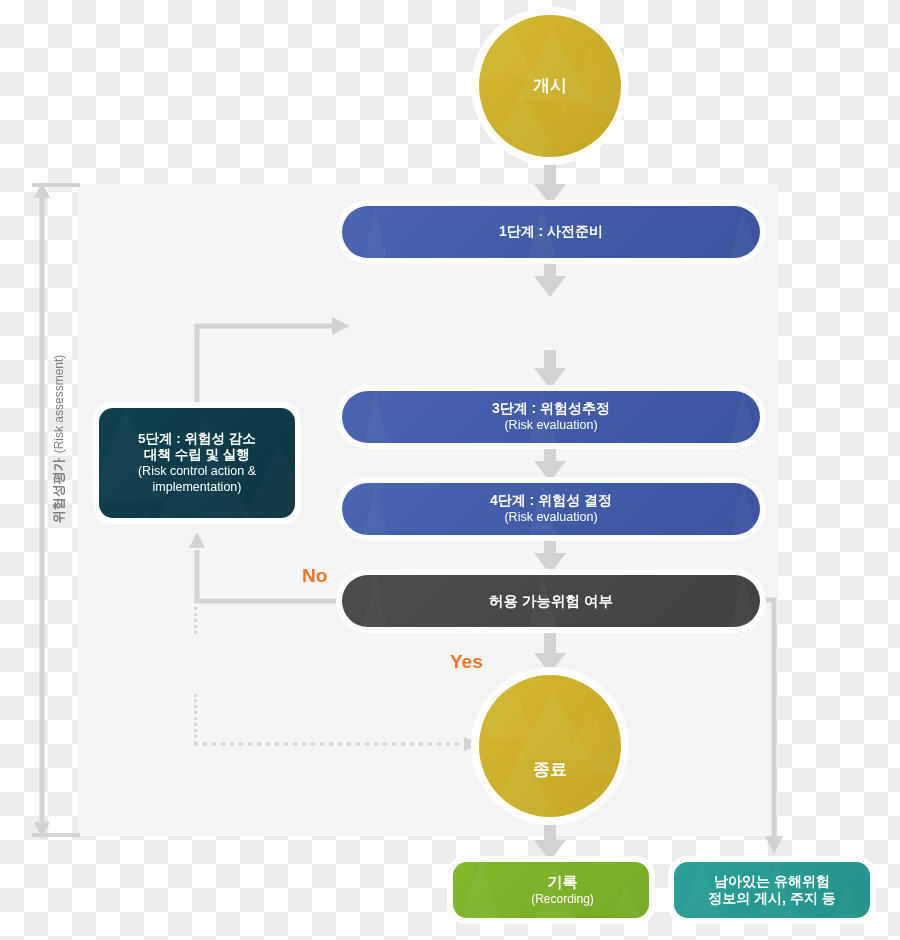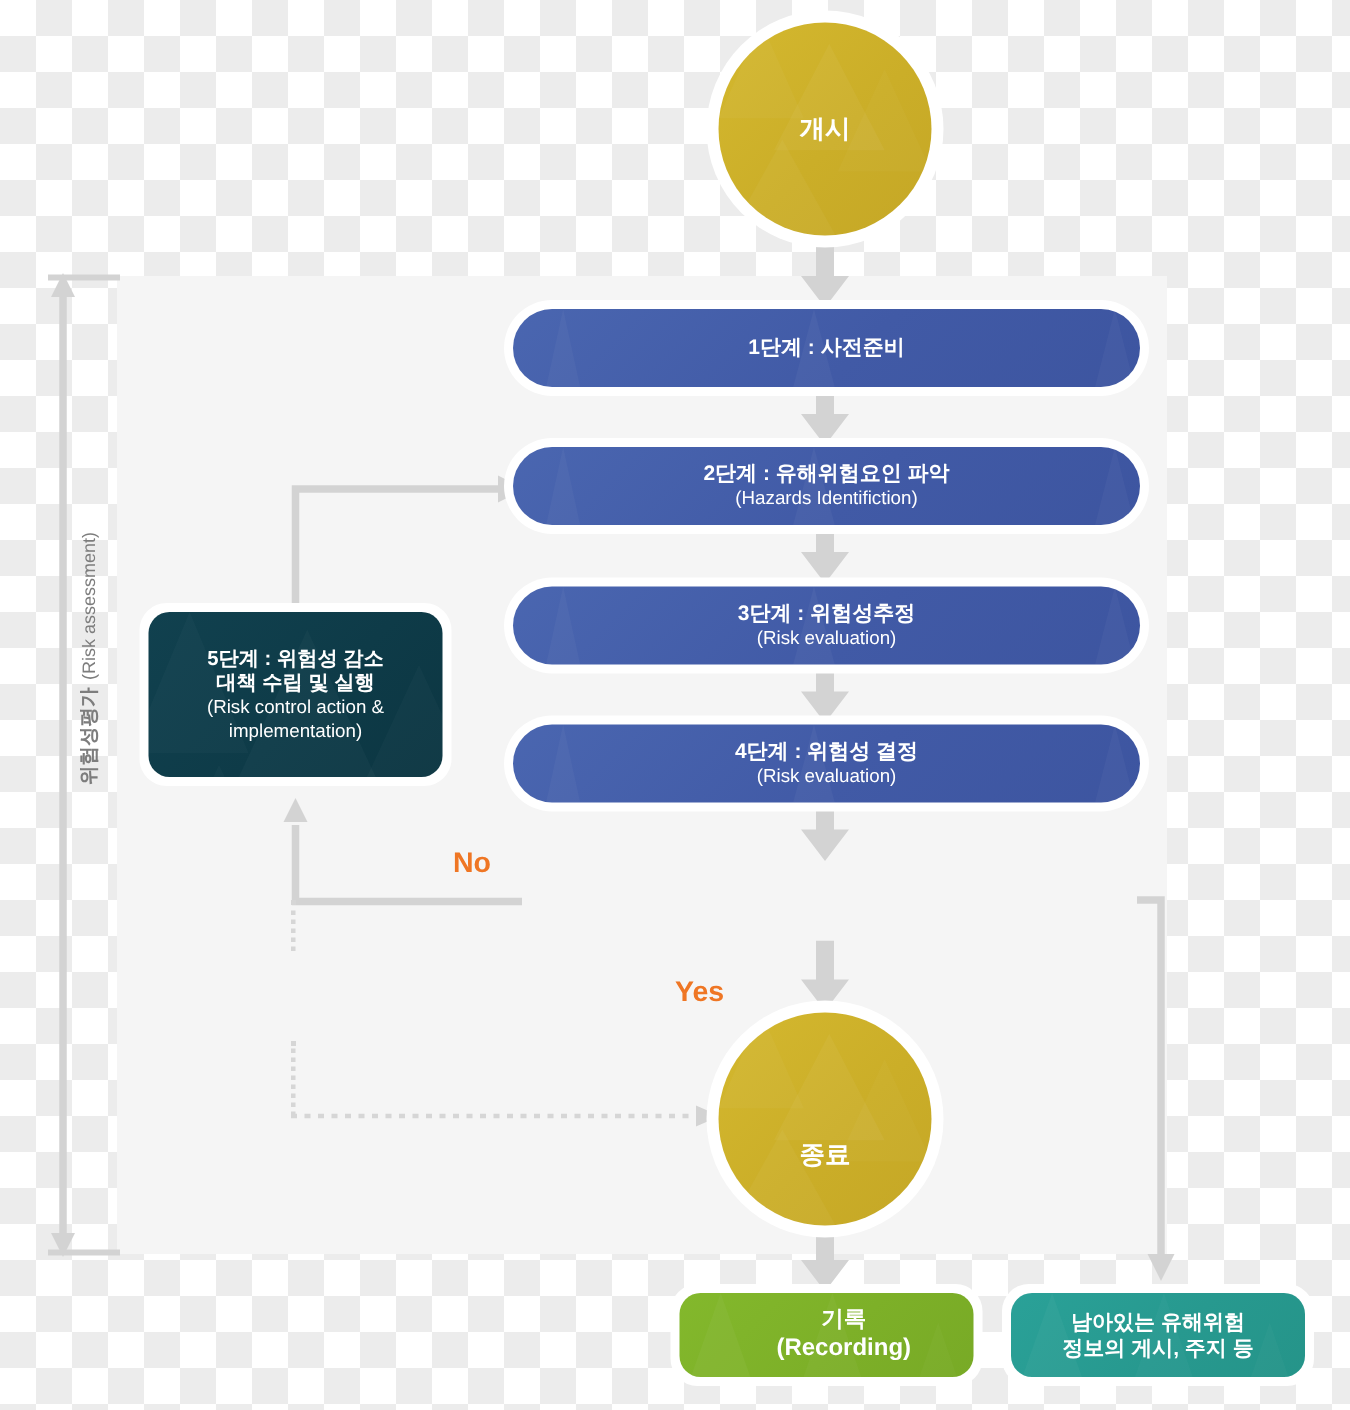--- a/index.html
+++ b/index.html
@@ -228,57 +228,44 @@
         <polygon points="8,0 20,55 -4,55" fill="#ffffff" opacity=".07"></polygon>
         <polygon points="26,20 42,100 10,100" fill="#ffffff" opacity=".06"></polygon>
         <polygon points="48,0 64,60 32,60" fill="#ffffff" opacity=".08"></polygon>
         <polygon points="76,15 92,80 60,80" fill="#ffffff" opacity=".06"></polygon>
         <polygon points="96,0 110,55 82,55" fill="#ffffff" opacity=".07"></polygon>
       </svg>
       <span class="ttl" style="font-size:14px;">1단계 : 사전준비</span>
     </div>
   </div>
 
-  <div class="node pill blue" id="step2-node">
+
+  <div class="node pill blue" id="step3-node">
     <div class="inner">
       <svg class="facets" viewBox="0 0 100 100" preserveAspectRatio="none">
         <polygon points="8,0 20,55 -4,55" fill="#ffffff" opacity=".07"></polygon>
         <polygon points="26,20 42,100 10,100" fill="#ffffff" opacity=".06"></polygon>
         <polygon points="48,0 64,60 32,60" fill="#ffffff" opacity=".08"></polygon>
         <polygon points="76,15 92,80 60,80" fill="#ffffff" opacity=".06"></polygon>
         <polygon points="96,0 110,55 82,55" fill="#ffffff" opacity=".07"></polygon>
       </svg>
-      <span class="ttl" style="font-size:14px;">2단계 : 유해위험요인 파악</span>
-      <span class="sub" style="font-size:12.5px;">(Hazards Identifiction)</span>
-    </div>
-  </div>
-
-  <div class="node pill blue" id="step3-node">
+      <span class="ttl" style="font-size:14px;">3단계 : 위험성추정</span>
+      <span class="sub" style="font-size:12.5px;">(Risk evaluation)</span>
+    </div>
+  </div>
+
+  <div class="node pill blue" id="step4-node">
     <div class="inner">
       <svg class="facets" viewBox="0 0 100 100" preserveAspectRatio="none">
         <polygon points="8,0 20,55 -4,55" fill="#ffffff" opacity=".07"></polygon>
         <polygon points="26,20 42,100 10,100" fill="#ffffff" opacity=".06"></polygon>
         <polygon points="48,0 64,60 32,60" fill="#ffffff" opacity=".08"></polygon>
         <polygon points="76,15 92,80 60,80" fill="#ffffff" opacity=".06"></polygon>
         <polygon points="96,0 110,55 82,55" fill="#ffffff" opacity=".07"></polygon>
       </svg>
-      <span class="ttl" style="font-size:14px;">3단계 : 위험성추정</span>
-      <span class="sub" style="font-size:12.5px;">(Risk evaluation)</span>
-    </div>
-  </div>
-
-  <div class="node pill blue" id="step4-node">
-    <div class="inner">
-      <svg class="facets" viewBox="0 0 100 100" preserveAspectRatio="none">
-        <polygon points="8,0 20,55 -4,55" fill="#ffffff" opacity=".07"></polygon>
-        <polygon points="26,20 42,100 10,100" fill="#ffffff" opacity=".06"></polygon>
-        <polygon points="48,0 64,60 32,60" fill="#ffffff" opacity=".08"></polygon>
-        <polygon points="76,15 92,80 60,80" fill="#ffffff" opacity=".06"></polygon>
-        <polygon points="96,0 110,55 82,55" fill="#ffffff" opacity=".07"></polygon>
-      </svg>
       <span class="ttl" style="font-size:14px;">4단계 : 위험성 결정</span>
       <span class="sub" style="font-size:12.5px;">(Risk evaluation)</span>
     </div>
   </div>
 
   <div class="node rrect teald" id="step5-node">
     <div class="inner">
       <svg class="facets" viewBox="0 0 100 100" preserveAspectRatio="none">
         <polygon points="14,0 34,48 -6,48" fill="#ffffff" opacity=".05"></polygon>
         <polygon points="54,6 80,62 28,62" fill="#ffffff" opacity=".06"></polygon>
@@ -286,20 +273,32 @@
         <polygon points="24,52 50,108 -2,108" fill="#ffffff" opacity=".05"></polygon>
         <polygon points="70,60 98,116 42,116" fill="#ffffff" opacity=".04"></polygon>
       </svg>
       <span class="ttl" style="font-size:13.5px;">5단계 : 위험성 감소</span>
       <span class="ttl" style="font-size:13.5px;">대책 수립 및 실행</span>
       <span class="sub" style="font-size:12.5px;">(Risk control action &amp;</span>
       <span class="sub" style="font-size:12.5px;">implementation)</span>
     </div>
   </div>
 
+  <div class="node pill gray" id="decision-node">
+    <div class="inner">
+      <svg class="facets" viewBox="0 0 100 100" preserveAspectRatio="none">
+        <polygon points="8,0 20,55 -4,55" fill="#ffffff" opacity=".06"></polygon>
+        <polygon points="26,20 42,100 10,100" fill="#ffffff" opacity=".05"></polygon>
+        <polygon points="48,0 64,60 32,60" fill="#ffffff" opacity=".07"></polygon>
+        <polygon points="76,15 92,80 60,80" fill="#ffffff" opacity=".05"></polygon>
+        <polygon points="96,0 110,55 82,55" fill="#ffffff" opacity=".06"></polygon>
+      </svg>
+      <span class="ttl" style="font-size:14.5px;">허용 가능위험 여부</span>
+    </div>
+  </div>
 
   <span class="yn" id="no-label">No</span>
   <span class="yn" id="yes-label">Yes</span>
 
 
   <div class="node circle gold" id="end-node">
     <div class="inner">
       <svg class="facets" viewBox="0 0 100 100" preserveAspectRatio="none">
         <polygon points="20,0 40,45 0,45" fill="#ffffff" opacity=".07"></polygon>
         <polygon points="52,10 78,60 26,60" fill="#ffffff" opacity=".09"></polygon>
@@ -312,21 +311,21 @@
 
   <div class="node rrect green" id="record-node">
     <div class="inner">
       <svg class="facets" viewBox="0 0 100 100" preserveAspectRatio="none">
         <polygon points="14,0 36,62 -8,62" fill="#ffffff" opacity=".08"></polygon>
         <polygon points="52,0 76,70 28,70" fill="#ffffff" opacity=".07"></polygon>
         <polygon points="88,10 112,80 64,80" fill="#ffffff" opacity=".06"></polygon>
         <polygon points="30,58 54,120 6,120" fill="#ffffff" opacity=".06"></polygon>
       </svg>
       <span class="ttl" style="font-size:15px;">기록</span>
-      <span class="sub" style="font-size:16px;font-weight:bold;">(Recording)</span>
+      <span class="sub" style="font-size:12px;">(Recording)</span>
     </div>
   </div>
 
   <div class="node rrect tealm" id="residual-node">
     <div class="inner">
       <svg class="facets" viewBox="0 0 100 100" preserveAspectRatio="none">
         <polygon points="14,0 36,62 -8,62" fill="#ffffff" opacity=".07"></polygon>
         <polygon points="52,0 76,70 28,70" fill="#ffffff" opacity=".06"></polygon>
         <polygon points="88,10 112,80 64,80" fill="#ffffff" opacity=".05"></polygon>
         <polygon points="30,58 54,120 6,120" fill="#ffffff" opacity=".05"></polygon>

